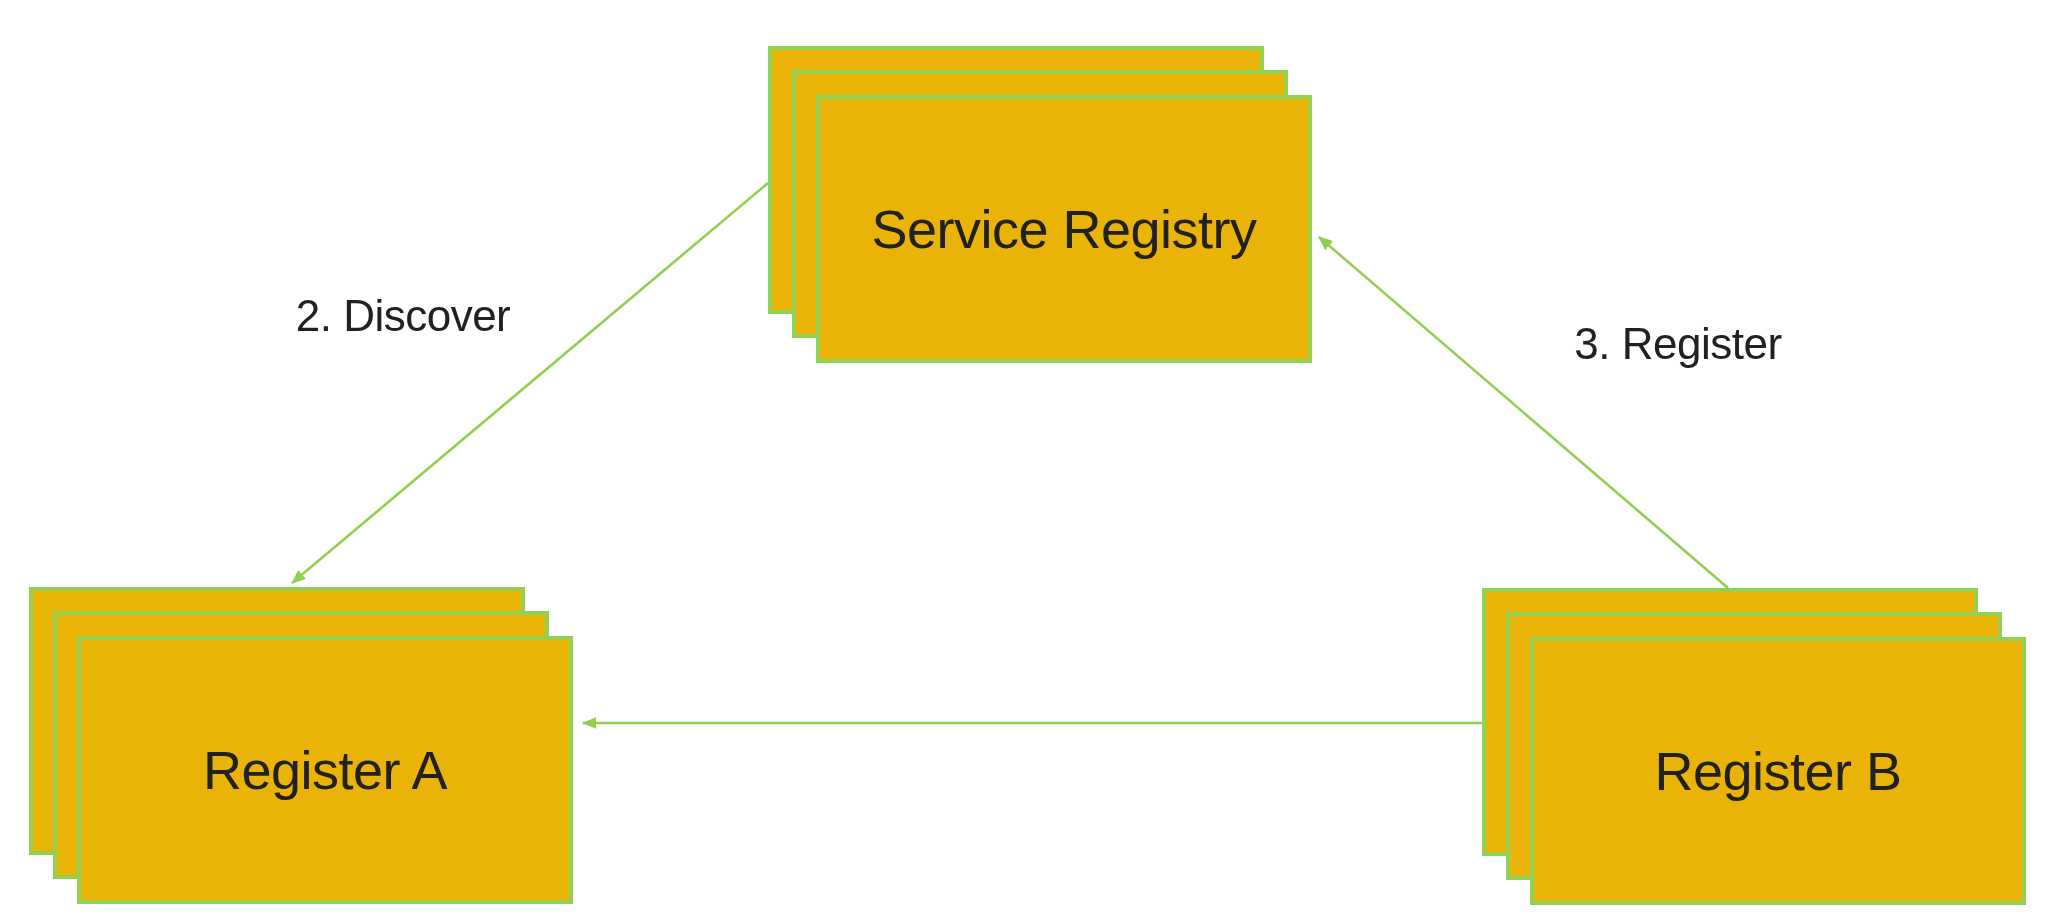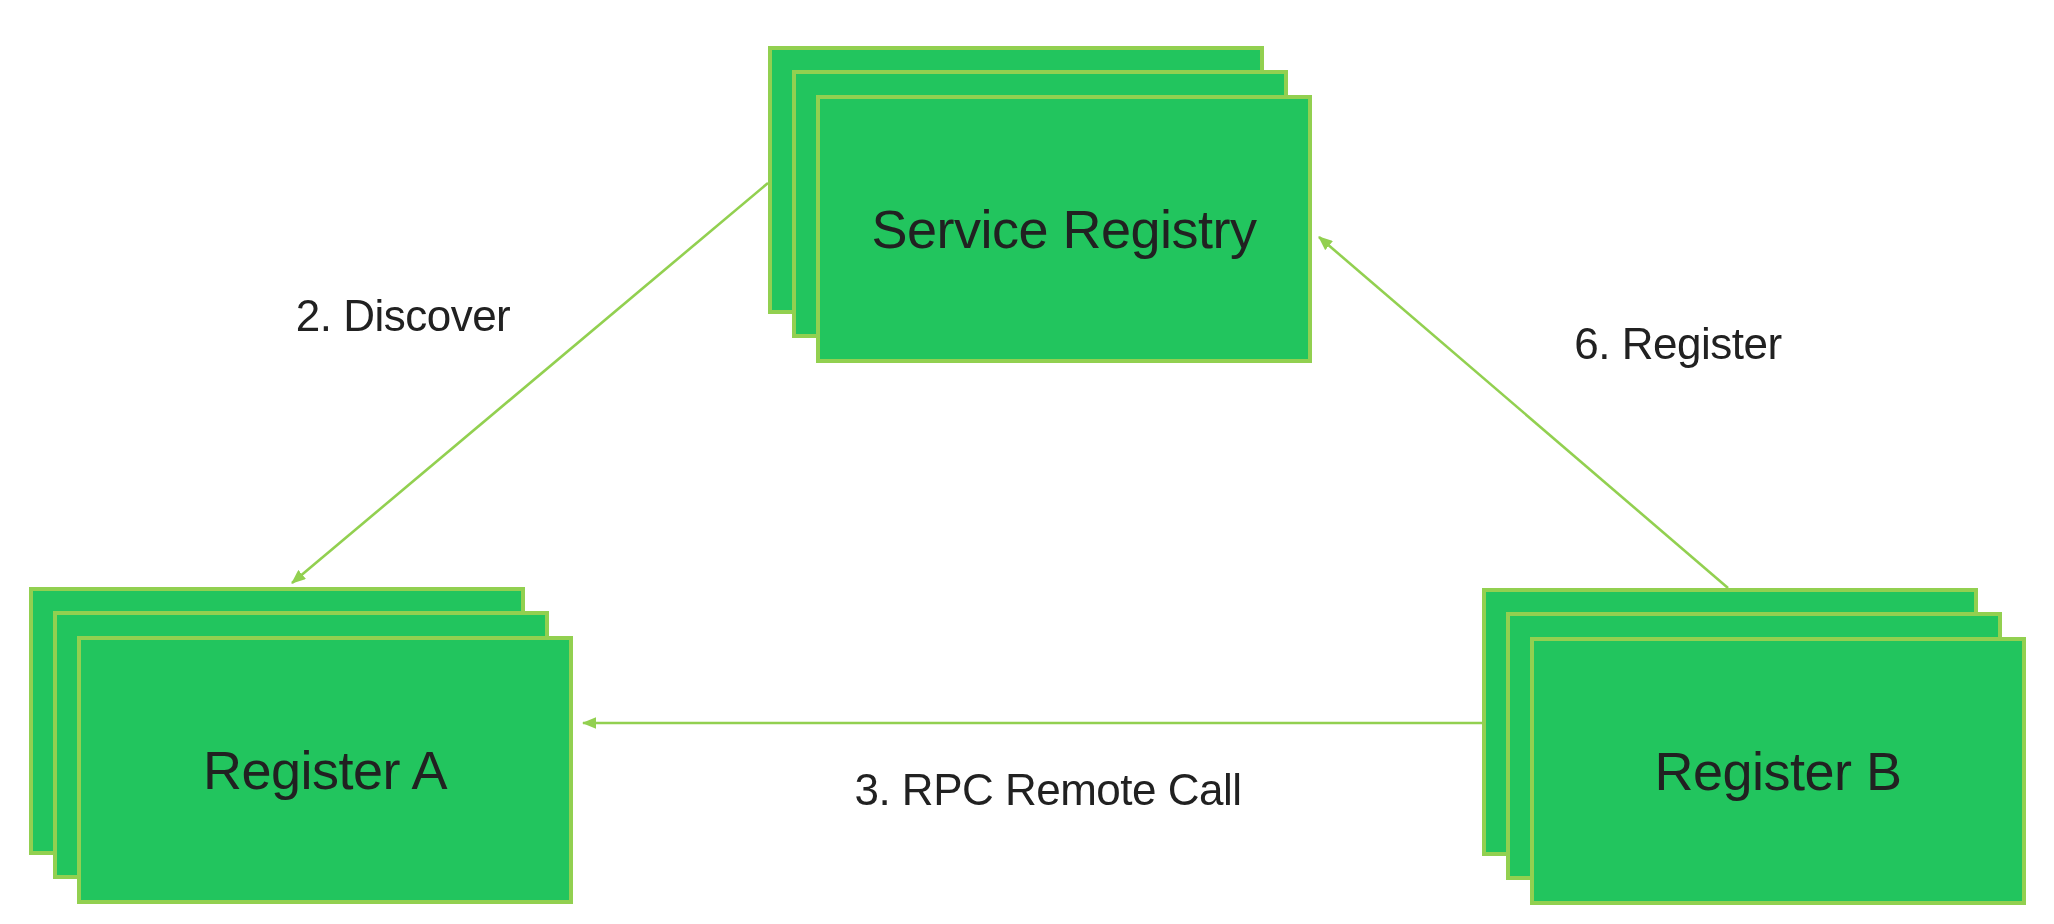--- a/index.html
+++ b/index.html
@@ -37,21 +37,21 @@
 
   
   .stack {
     position: absolute;
     z-index: 2;
   }
   .card {
     position: absolute;
     width: 496px;
     height: 268px;
-    background: #22c55e;
+    background: #eab308;
     border: 4px solid var(--green);
   }
   .card.back  { left: 0;    top: 0; }
   .card.mid   { left: 24px; top: 24px; }
   .card.front {
     left: 48px; top: 49px;
     display: flex;
     align-items: center;
     justify-content: center;
   }
@@ -137,17 +137,16 @@
     </defs>
 
     <line class="connector" x1="1728" y1="588" x2="1319" y2="237" marker-end="url(#arrowhead)"></line>
 
     <line class="connector" x1="768" y1="183" x2="292" y2="583" marker-end="url(#arrowhead)"></line>
 
     <line class="connector" x1="1483" y1="723" x2="583" y2="723" marker-end="url(#arrowhead)"></line>
   </svg>
 
   <div class="edge-label" id="label-discover">2. Discover</div>
-  <div class="edge-label" id="label-register">6. Register</div>
-  <div class="edge-label" id="label-rpc">3. RPC Remote Call</div>
+  <div class="edge-label" id="label-register">3. Register</div>
 
 
 </div>
 
 </body></html>

